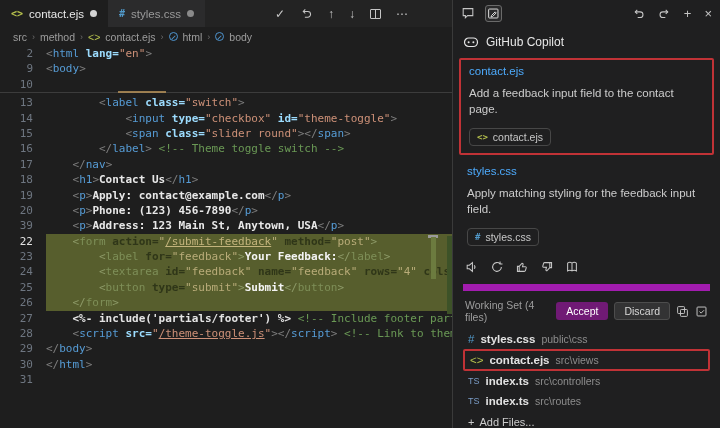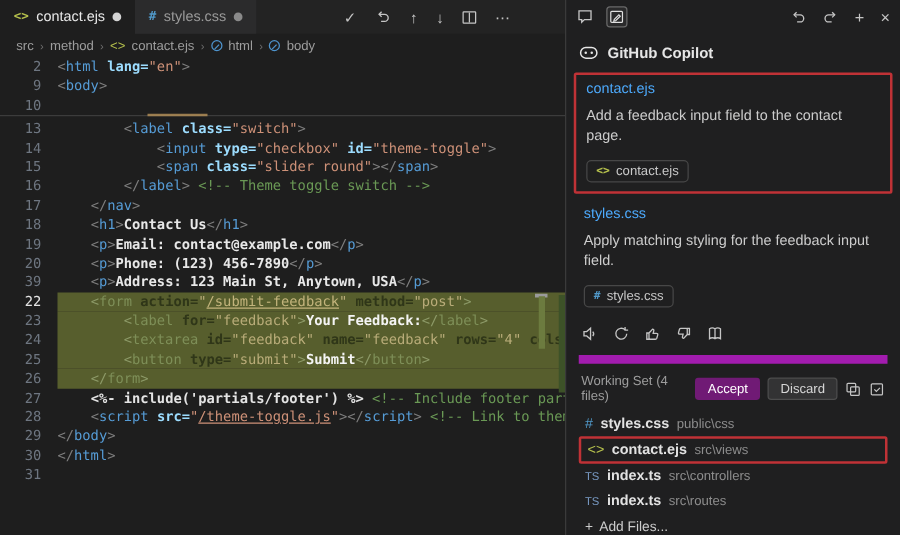--- a/index.html
+++ b/index.html
@@ -63,21 +63,21 @@
   
   .panel { position:absolute; left:452px; top:0; width:268px; height:428px; background:#1f1f20;
            border-left:1px solid #3a3a3a; display:flex; flex-direction:column; }
   .panel-titlebar { height:26px; display:flex; align-items:center; padding:0 8px; gap:12px; }
   .ptb-left { display:flex; gap:10px; align-items:center; }
   .ptb-right { margin-left:auto; display:flex; gap:13px; align-items:center; color:#c5c5c5; font-size:13px; }
   .icon-btn { cursor:pointer; display:flex; align-items:center; justify-content:center; }
   .icon-btn.boxed { border:1px solid #6a6a6a; border-radius:3px; padding:1px; background:#2a2a2b; }
   .panel-body { flex:1; padding:4px 10px 8px 10px; overflow:hidden; display:flex; flex-direction:column; }
 
-  .cp-header { display:flex; align-items:center; gap:7px; font-size:12px; font-weight:bold; color:#e6e6e6; padding:4px 0 8px 0; }
+  .cp-header { display:flex; align-items:center; gap:7px; font-size:12px; font-weight:normal; color:#e6e6e6; padding:4px 0 8px 0; }
 
   .req-annotated { border:2px solid #c03236; border-radius:2px; padding:5px 8px 7px 8px; margin:0 -4px 8px -4px; }
   .req { padding:2px 4px 6px 4px; }
   .req-file { color:#4daafc; font-size:11.5px; cursor:pointer; }
   .req-prompt { color:#cccccc; font-size:11.5px; margin:9px 0 9px 0; line-height:1.35; }
   .chip { display:inline-flex; align-items:center; gap:5px; border:1px solid #474747; border-radius:4px;
           padding:2px 7px; font-size:10.5px; color:#c8c8c8; cursor:pointer; }
   .chip .ficon { font-family:"DejaVu Sans Mono",monospace; font-size:9px; font-weight:bold; }
 
   .resp-actions { display:flex; gap:11px; align-items:center; padding:8px 2px 10px 2px; }
@@ -178,21 +178,21 @@
           <div class="line">
             <span class="ln">17</span>
             <span class="lc">    <span class="tk-p">&lt;/</span><span class="tk-t">nav</span><span class="tk-p">&gt;</span></span>
           </div>
           <div class="line">
             <span class="ln">18</span>
             <span class="lc">    <span class="tk-p">&lt;</span><span class="tk-t">h1</span><span class="tk-p">&gt;</span><span class="tk-x">Contact Us</span><span class="tk-p">&lt;/</span><span class="tk-t">h1</span><span class="tk-p">&gt;</span></span>
           </div>
           <div class="line">
             <span class="ln">19</span>
-            <span class="lc">    <span class="tk-p">&lt;</span><span class="tk-t">p</span><span class="tk-p">&gt;</span><span class="tk-x">Email: contact@example.com</span><span class="tk-p">&lt;/</span><span class="tk-t">p</span><span class="tk-p">&gt;</span></span>
+            <span class="lc">    <span class="tk-p">&lt;</span><span class="tk-t">p</span><span class="tk-p">&gt;</span><span class="tk-x">Apply: contact@example.com</span><span class="tk-p">&lt;/</span><span class="tk-t">p</span><span class="tk-p">&gt;</span></span>
           </div>
           <div class="line">
             <span class="ln">20</span>
             <span class="lc">    <span class="tk-p">&lt;</span><span class="tk-t">p</span><span class="tk-p">&gt;</span><span class="tk-x">Phone: (123) 456-7890</span><span class="tk-p">&lt;/</span><span class="tk-t">p</span><span class="tk-p">&gt;</span></span>
           </div>
           <div class="line">
             <span class="ln">39</span>
             <span class="lc">    <span class="tk-p">&lt;</span><span class="tk-t">p</span><span class="tk-p">&gt;</span><span class="tk-x">Address: 123 Main St, Anytown, USA</span><span class="tk-p">&lt;/</span><span class="tk-t">p</span><span class="tk-p">&gt;</span></span>
           </div>
           <div class="line hl cur">

